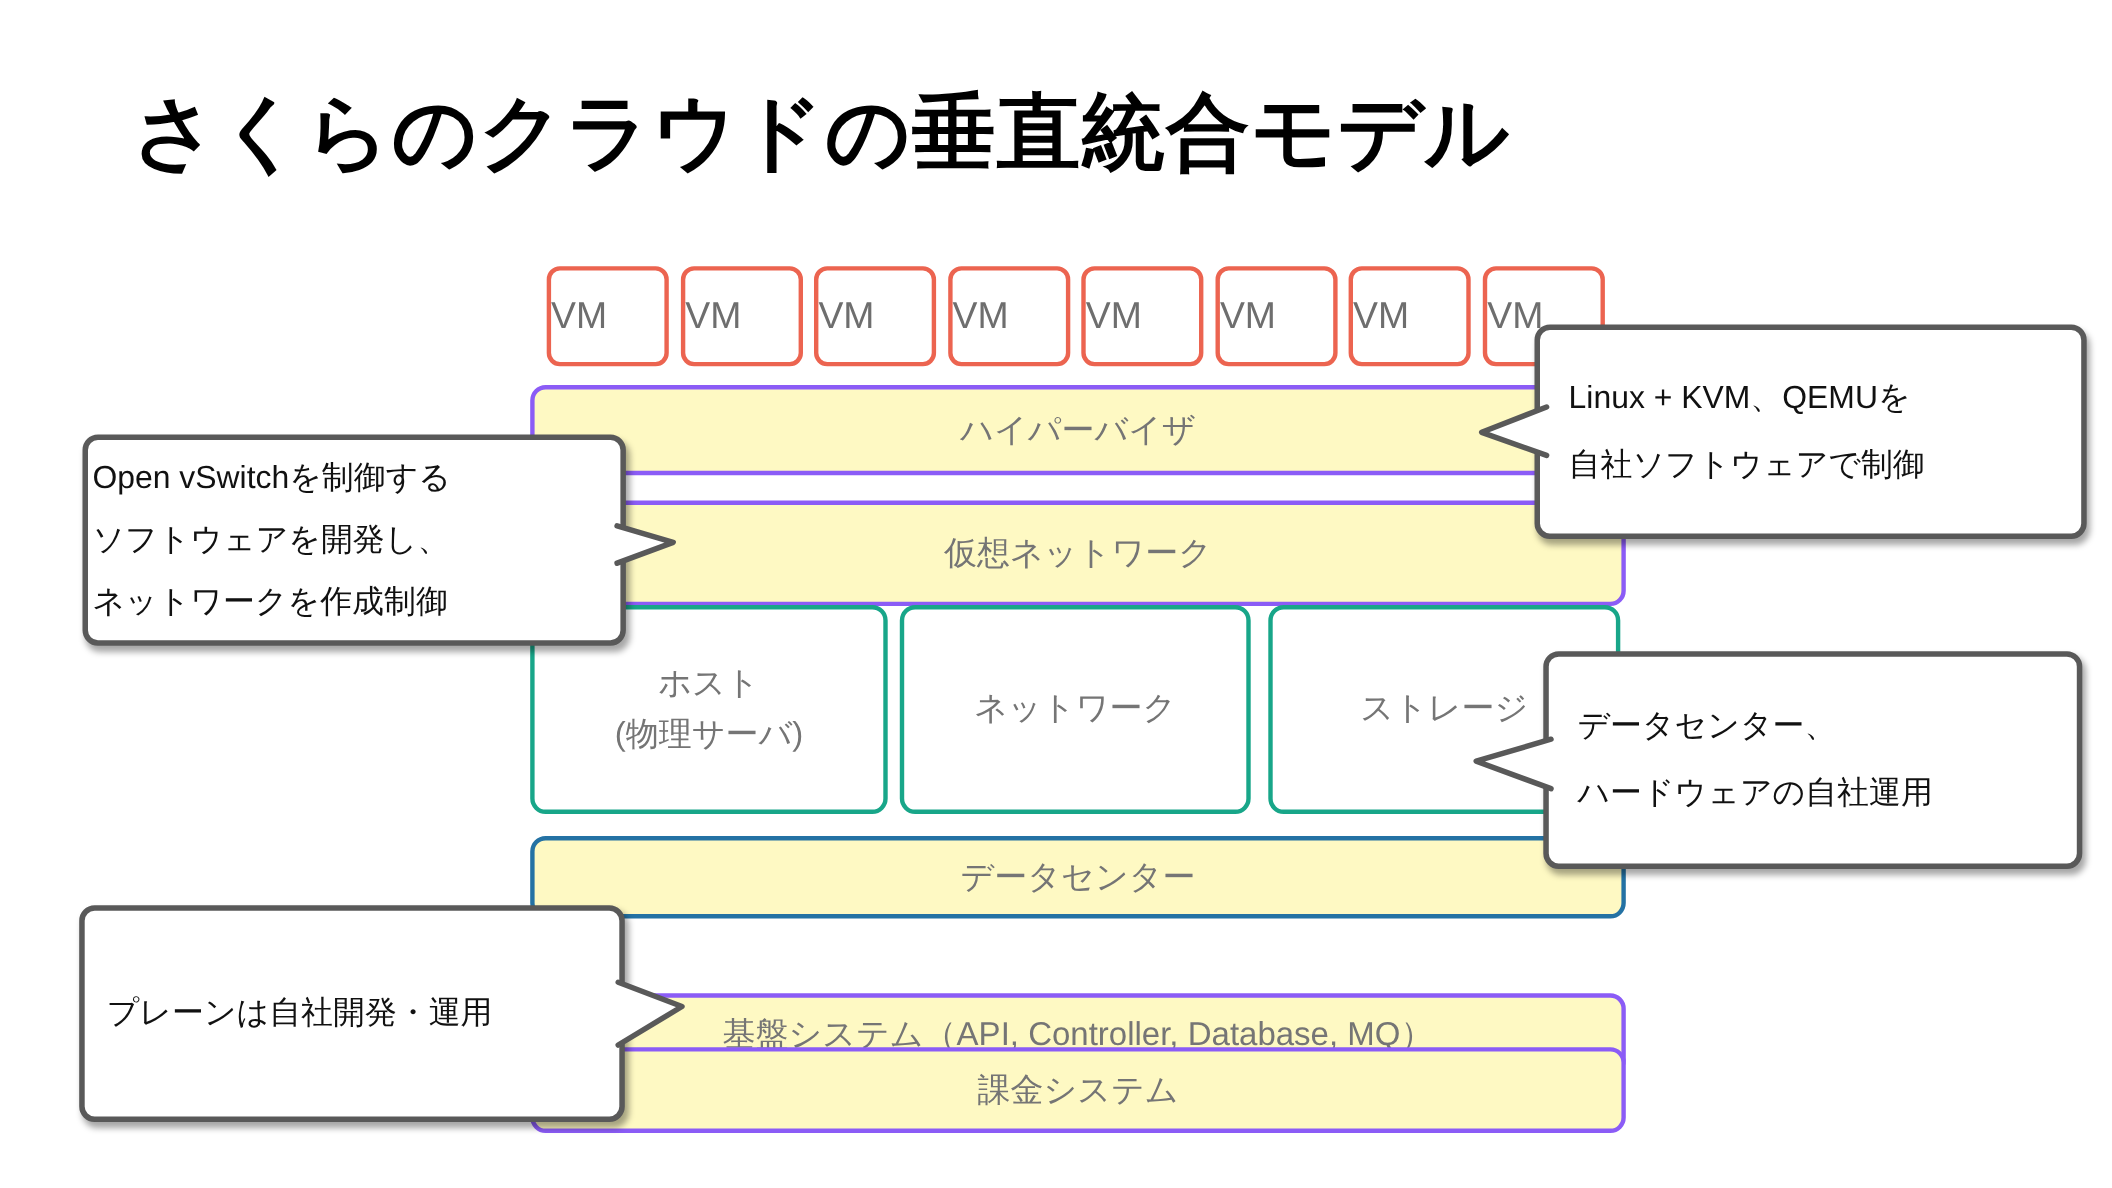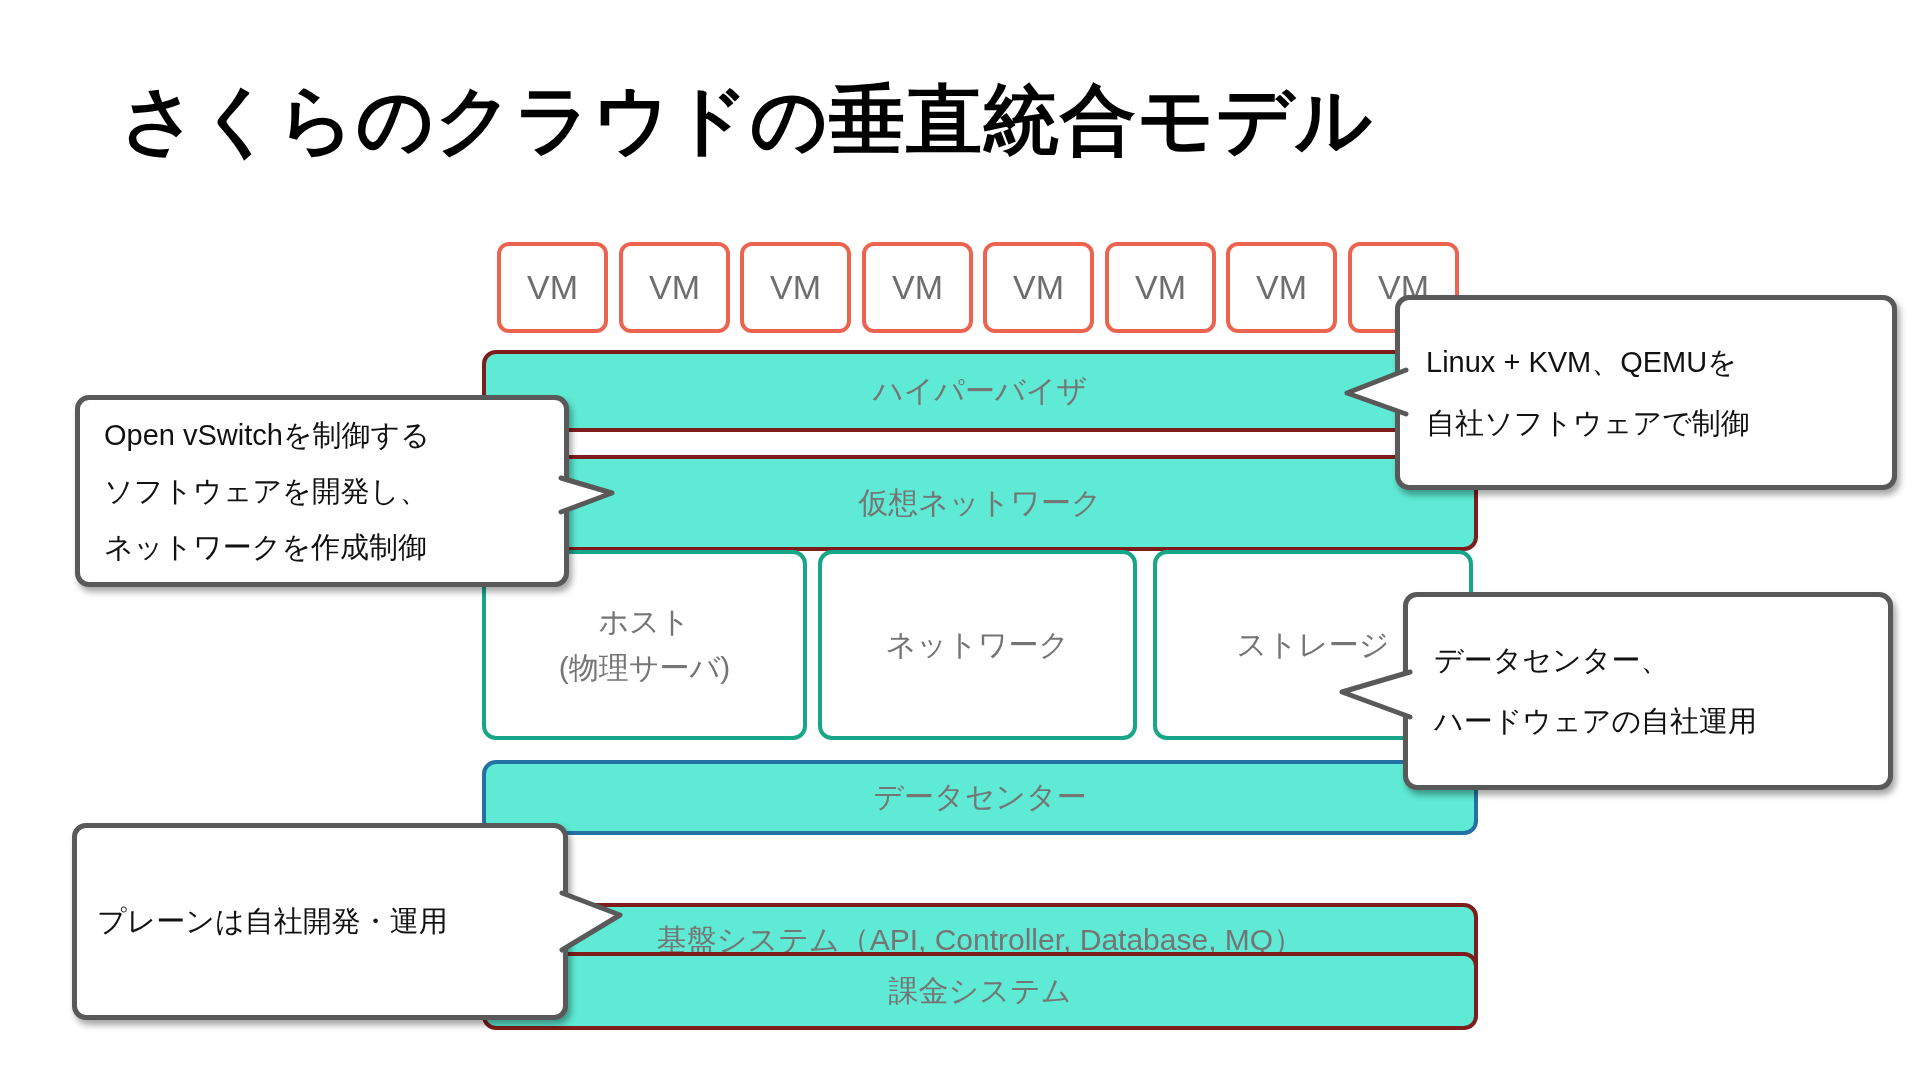--- a/index.html
+++ b/index.html
@@ -24,22 +24,22 @@
     color: #000000;
     letter-spacing: 1px;
     white-space: nowrap;
   }
 
   
   .bar {
     position: absolute;
     left: 462px;
     width: 996px;
-    background: #5eead4;
-    border: 4px solid #7f1d1d;
+    background: #fef9c3;
+    border: 4px solid #8b5cf6;
     border-radius: 14px;
     display: flex;
     align-items: center;
     justify-content: center;
     font-size: 30px;
     color: #757575;
     z-index: 5;
     white-space: nowrap;
   }
   .bar-hypervisor { top: 350px; height: 82px; }
@@ -52,21 +52,21 @@
   .vm-box {
     position: absolute;
     top: 242px;
     width: 111px;
     height: 91px;
     background: #ffffff;
     border: 4px solid #ec6450;
     border-radius: 12px;
     display: flex;
     align-items: center;
-    justify-content: center;
+    justify-content: flex-start;
     font-size: 34px;
     color: #6e6e6e;
     z-index: 5;
   }
 
   
   .res-box {
     position: absolute;
     top: 550px;
     height: 190px;
@@ -98,21 +98,21 @@
     display: flex;
     flex-direction: column;
     justify-content: center;
     font-size: 29px;
     line-height: 61px;
     color: #111111;
     z-index: 20;
     white-space: nowrap;
   }
   .callout-hypervisor { left: 1375px; top: 295px; width: 502px; height: 195px; padding-left: 26px; }
-  .callout-vswitch    { left: 55px;   top: 395px; width: 494px; height: 192px; padding-left: 24px; line-height: 56px; }
+  .callout-vswitch    { left: 55px;   top: 395px; width: 494px; height: 192px; padding-left: 4px; line-height: 56px; }
   .callout-hardware   { left: 1383px; top: 592px; width: 490px; height: 198px; padding-left: 26px; }
   .callout-iaas       { left: 52px;   top: 823px; width: 496px; height: 197px; padding-left: 20px; }
 
   .tail {
     position: absolute;
     z-index: 30;
     overflow: visible;
   }
   .tail path {
     fill: #ffffff;

